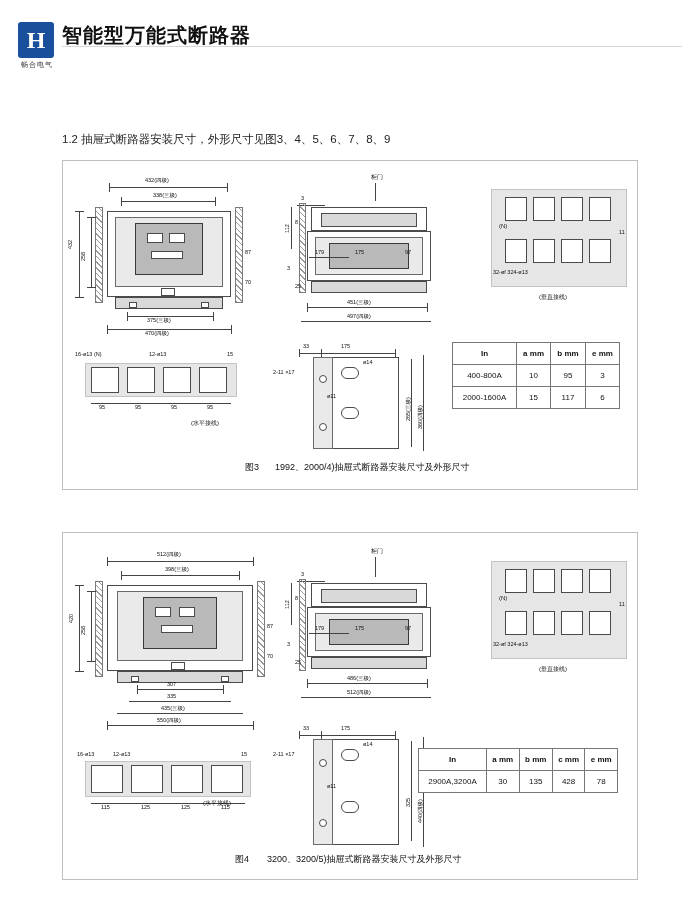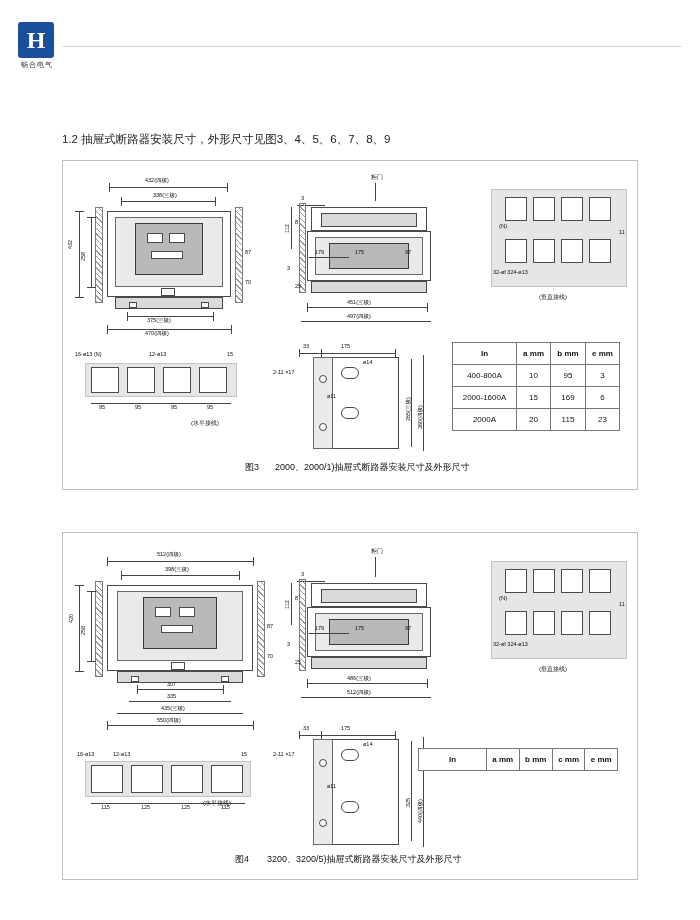--- a/index.html
+++ b/index.html
@@ -96,20 +96,21 @@
   #tbl4 th:nth-child(1), #tbl4 td:nth-child(1){ width:68px; }
 </style>
 </head>
 <body>
 
 <div class="header">
   <div class="logo-box">
     <span>H</span>
   </div>
   <div class="logo-sub">畅合电气</div>
+  <div class="title-cn">智能型万能式断路器</div>
   <div class="header-rule"></div>
 </div>
 
 <div class="section-caption">1.2 抽屉式断路器安装尺寸，外形尺寸见图3、4、5、6、7、8、9</div>
 
 <div class="fig-frame" id="fig3">
 
   <div class="blk">
 
     <div class="ln-h" style="left:46px; top:26px; width:118px;"></div>
@@ -246,48 +247,42 @@
     <div class="dim" style="left:210px; top:208px;">2-11 ×17</div>
     <div class="dim" style="left:300px; top:198px;">ø14</div>
     <div class="dim" style="left:264px; top:232px;">ø11</div>
     <div class="ln-v" style="left:348px; top:198px; height:88px;"></div>
     <div class="dim" style="left:342px; top:260px; transform:rotate(-90deg); transform-origin:left top;">265(三极)</div>
     <div class="ln-v" style="left:360px; top:194px; height:96px;"></div>
     <div class="dim" style="left:354px; top:268px; transform:rotate(-90deg); transform-origin:left top;">360(四极)</div>
   </div>
 
   <div class="fig-caption" style="left:182px; top:300px;">图3</div>
-  <div class="fig-caption" style="left:212px; top:300px;">2000、2000/1)抽屉式断路器安装尺寸及外形尺寸</div>
+  <div class="fig-caption" style="left:212px; top:300px;">1992、2000/4)抽屉式断路器安装尺寸及外形尺寸</div>
 </div>
 
 <table class="spec" id="tbl3">
   <tbody>
       <tr>
     <th>In</th>
     <th>a mm</th>
     <th>b mm</th>
     <th>e mm</th>
   </tr>
   <tr>
     <td>400-800A</td>
     <td>10</td>
     <td>95</td>
     <td>3</td>
   </tr>
   <tr>
     <td>2000-1600A</td>
     <td>15</td>
-    <td>169</td>
+    <td>117</td>
     <td>6</td>
-  </tr>
-  <tr>
-    <td>2000A</td>
-    <td>20</td>
-    <td>115</td>
-    <td>23</td>
   </tr>
 </tbody>
   </table>
 
 <div class="fig-frame" id="fig4">
 
   <div class="blk">
     <div class="ln-h" style="left:44px; top:28px; width:146px;"></div>
     <div class="ln-v" style="left:44px; top:24px; height:9px;"></div>
     <div class="ln-v" style="left:190px; top:24px; height:9px;"></div>
@@ -440,14 +435,21 @@
 
 <table class="spec" id="tbl4">
   <tbody>
       <tr>
     <th>In</th>
     <th>a mm</th>
     <th>b mm</th>
     <th>c mm</th>
     <th>e mm</th>
   </tr>
+  <tr>
+    <td>2900A,3200A</td>
+    <td>30</td>
+    <td>135</td>
+    <td>428</td>
+    <td>78</td>
+  </tr>
 </tbody>
   </table>
 
 </body></html>

